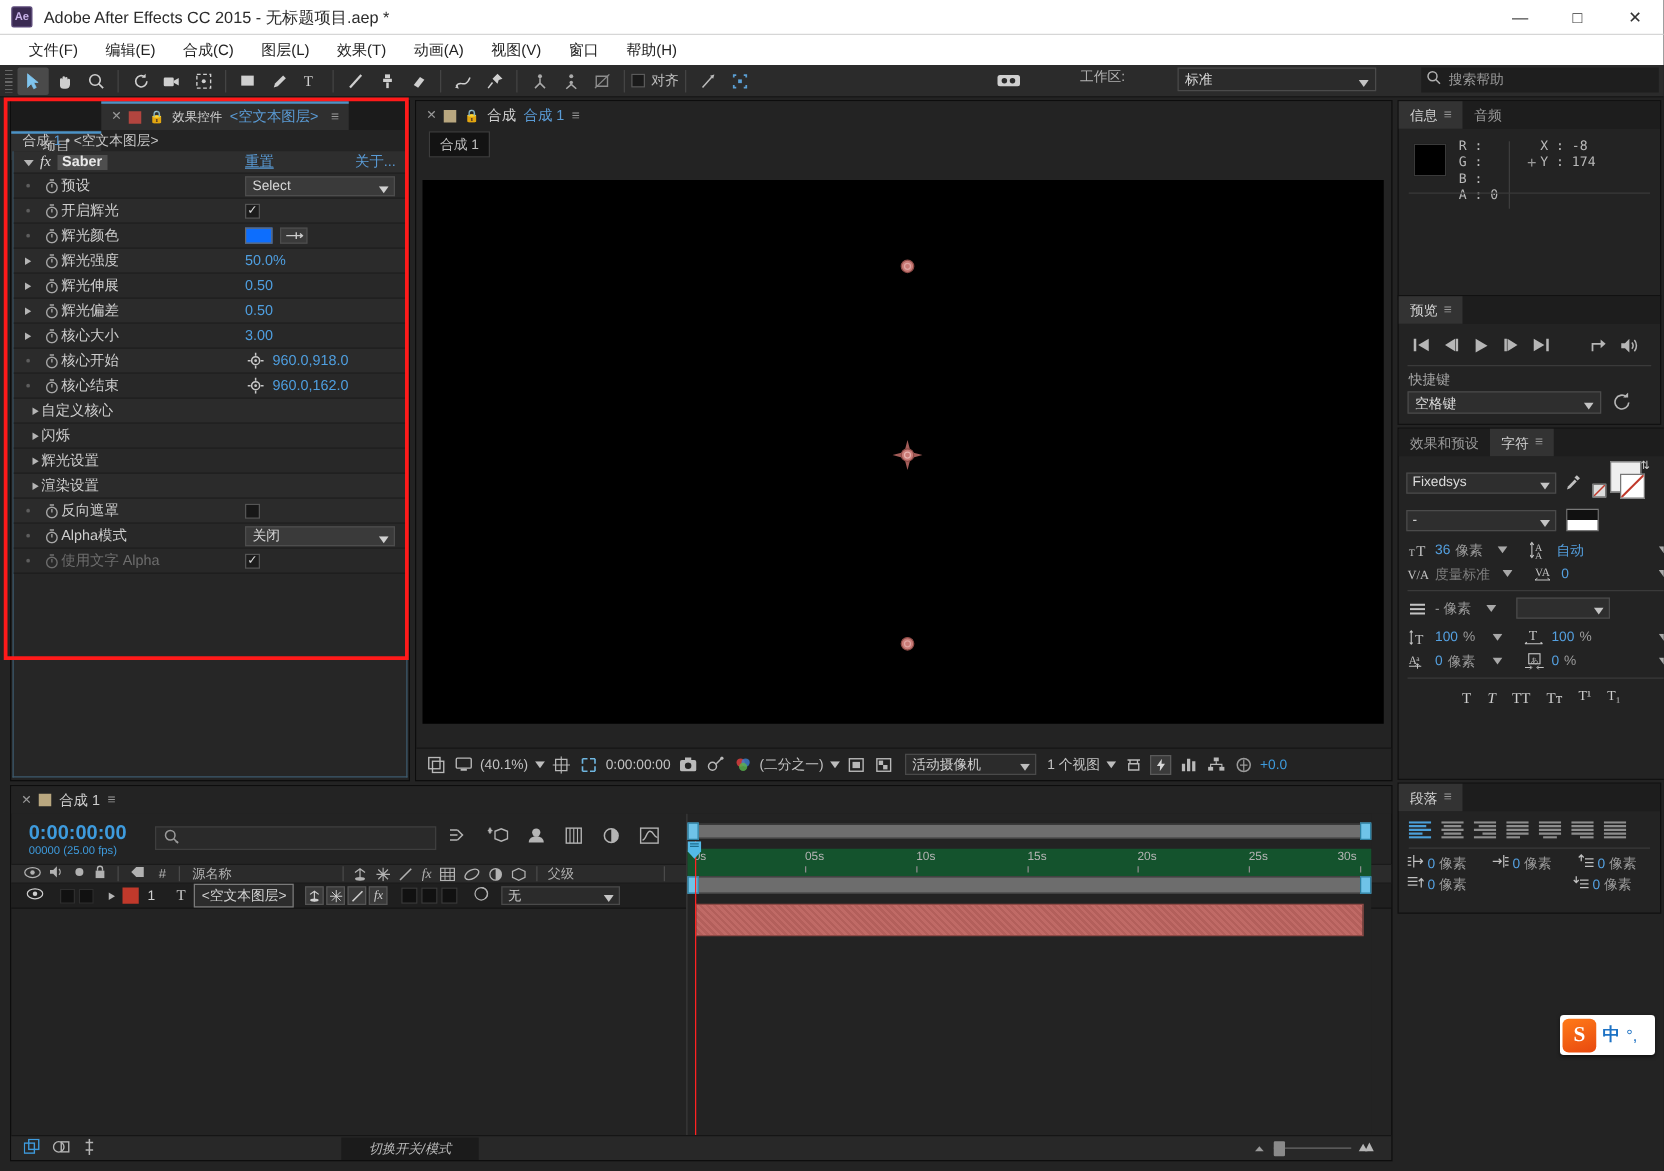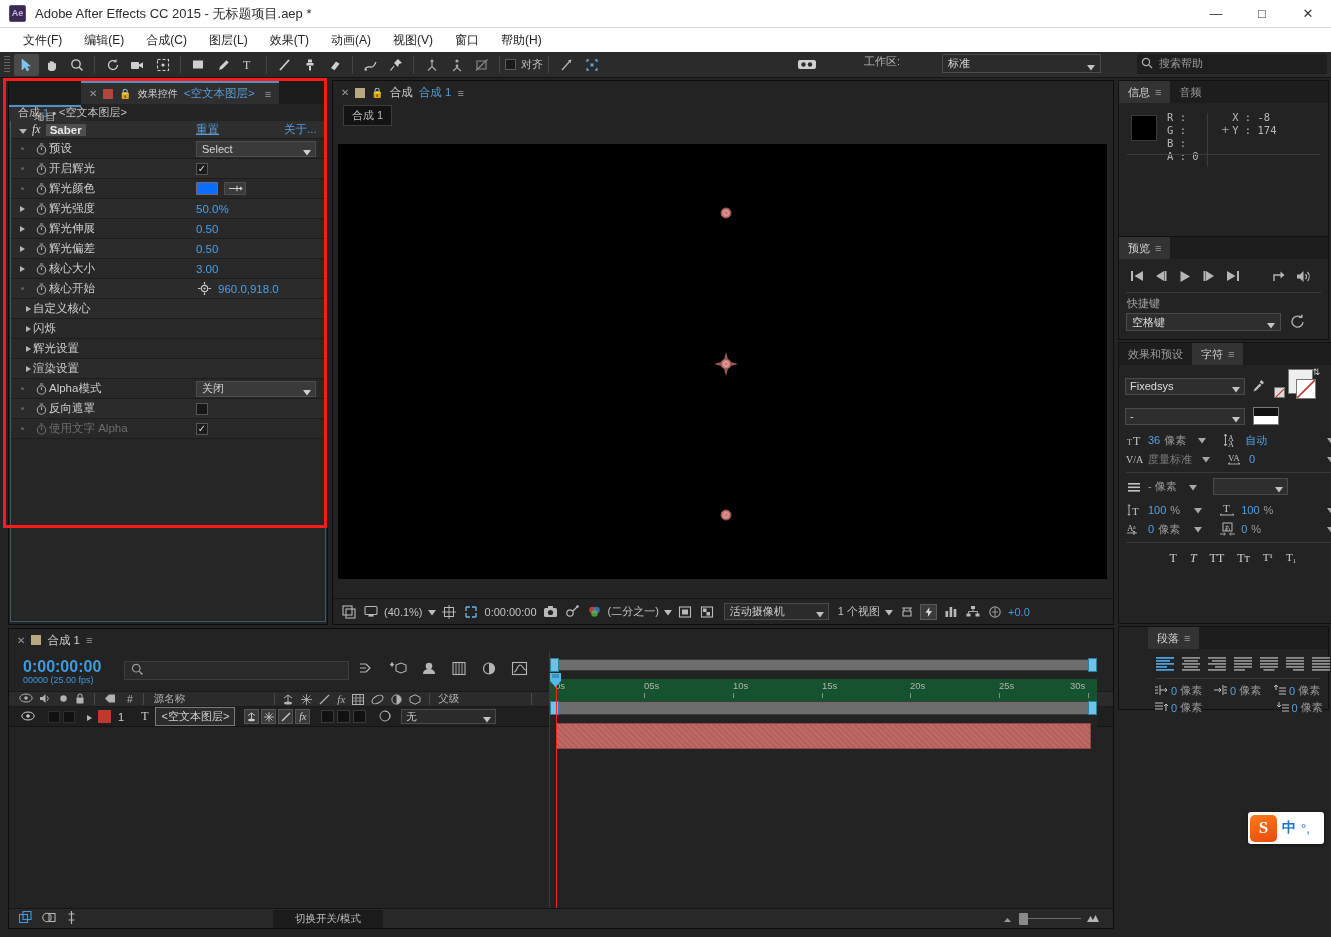--- a/index.html
+++ b/index.html
@@ -158,21 +158,21 @@
             font-size:11px; display:flex; align-items:center; padding:0 4px; position:relative;}
   .ch-ico { width:19px; height:16px; display:flex; align-items:center; justify-content:center;
             color:#c4c4c4; font-size:11px; }
   .ch-num { color:#54a0e0; font-size:11px; }
   .ch-unit { color:#9b9b9b; font-size:11px; }
   .ch-dim { color:#7d7d7d; font-size:11px; }
   .ch-hr { margin:5px 7px; height:1px; background:#3a3a3a; }
   .ch-tbtns { display:flex; justify-content:center; gap:13px; padding-top:3px; color:#d0d0d0;
               font-size:12px; font-family:"Liberation Serif",serif;}
 
-  #paraPanel { left:1118px; top:626px; width:211px; height:84px;padding-left:29px; }
+  #paraPanel { left:1118px; top:626px; width:211px; height:105px; }
   .para-align { display:flex; gap:8px; padding:8px 0 0 8px; }
   .pa-ico { width:18px;height:14px; }
   .para-hr { margin:7px 8px 4px 8px; height:1px; background:#3a3a3a;}
   .para-row { display:flex; align-items:center; gap:4px; padding-left:7px; margin-top:2px;}
   .para-cell { display:flex; align-items:center; gap:3px; width:64px;}
 
   
   #timeline { left:8px; top:628px; width:1106px; height:301px; background:#232323; border:1px solid #0d0d0d;}
   .tl-tabrow { height:22px; background:#232323; display:flex; align-items:center; gap:6px; padding-left:8px;}
   .tl-top { height:40px; display:flex; align-items:center; position:relative; }
@@ -569,20 +569,42 @@
               <span class="anchorico">
                 <svg width="13" height="13" viewBox="0 0 13 13">
                   <circle cx="6.5" cy="6.5" r="3.2" fill="none" stroke="#c8c8c8" stroke-width="1.2"></circle>
                   <circle cx="6.5" cy="6.5" r="1.1" fill="#c8c8c8"></circle>
                   <path d="M6.5 0v2.5M6.5 10.5V13M0 6.5h2.5M10.5 6.5H13" stroke="#c8c8c8" stroke-width="1.2"></path>
                 </svg>
               </span>
               <span style="color:#4f9fe0;font-size:11.5px;">960.0,918.0</span>
             </span>
           </div>
+          <div class="fx-row" style="position: relative;">
+            <span class="fx-arrowcell">
+              <span class="fx-dot"></span>
+            </span>
+            <span class="stopw">
+              <svg width="11" height="12" viewBox="0 0 11 12">
+                <circle cx="5.5" cy="7" r="4.2" fill="none" stroke="#a6a6a6" stroke-width="1.1"></circle>
+                <path d="M5.5 4.2V7M3.8 1h3.4" stroke="#a6a6a6" stroke-width="1.1"></path>
+              </svg>
+            </span>
+            <span class="fx-name">核心结束</span>
+            <span style="position: absolute; left: 185px; display: flex; align-items: center; gap: 6px;">
+              <span class="anchorico">
+                <svg width="13" height="13" viewBox="0 0 13 13">
+                  <circle cx="6.5" cy="6.5" r="3.2" fill="none" stroke="#c8c8c8" stroke-width="1.2"></circle>
+                  <circle cx="6.5" cy="6.5" r="1.1" fill="#c8c8c8"></circle>
+                  <path d="M6.5 0v2.5M6.5 10.5V13M0 6.5h2.5M10.5 6.5H13" stroke="#c8c8c8" stroke-width="1.2"></path>
+                </svg>
+              </span>
+              <span style="color:#4f9fe0;font-size:11.5px;">960.0,162.0</span>
+            </span>
+          </div>
           <div class="fx-row alt" style="position: relative;">
             <span class="fx-arrowcell" style="padding-left: 12px;">
               <span class="tri"></span>
             </span>
             <span class="fx-name" style="margin-left: 0px;">自定义核心</span>
             <span style="position: absolute; left: 185px; display: flex; align-items: center; gap: 6px;"></span>
           </div>
           <div class="fx-row" style="position: relative;">
             <span class="fx-arrowcell" style="padding-left: 12px;">
               <span class="tri"></span>
@@ -596,54 +618,54 @@
             </span>
             <span class="fx-name" style="margin-left: 0px;">辉光设置</span>
             <span style="position: absolute; left: 185px; display: flex; align-items: center; gap: 6px;"></span>
           </div>
           <div class="fx-row alt" style="position: relative;">
             <span class="fx-arrowcell" style="padding-left: 12px;">
               <span class="tri"></span>
             </span>
             <span class="fx-name" style="margin-left: 0px;">渲染设置</span>
             <span style="position: absolute; left: 185px; display: flex; align-items: center; gap: 6px;"></span>
+          </div>
+          <div class="fx-row alt" style="position: relative;">
+            <span class="fx-arrowcell">
+              <span class="fx-dot"></span>
+            </span>
+            <span class="stopw">
+              <svg width="11" height="12" viewBox="0 0 11 12">
+                <circle cx="5.5" cy="7" r="4.2" fill="none" stroke="#a6a6a6" stroke-width="1.1"></circle>
+                <path d="M5.5 4.2V7M3.8 1h3.4" stroke="#a6a6a6" stroke-width="1.1"></path>
+              </svg>
+            </span>
+            <span class="fx-name">反向遮罩</span>
+            <span style="position: absolute; left: 185px; display: flex; align-items: center; gap: 6px;">
+              <span class="chkbox-off"></span>
+            </span>
           </div>
           <div class="fx-row" style="position: relative;">
             <span class="fx-arrowcell">
               <span class="fx-dot"></span>
             </span>
             <span class="stopw">
               <svg width="11" height="12" viewBox="0 0 11 12">
                 <circle cx="5.5" cy="7" r="4.2" fill="none" stroke="#a6a6a6" stroke-width="1.1"></circle>
                 <path d="M5.5 4.2V7M3.8 1h3.4" stroke="#a6a6a6" stroke-width="1.1"></path>
               </svg>
             </span>
             <span class="fx-name">Alpha模式</span>
             <span style="position: absolute; left: 185px; display: flex; align-items: center; gap: 6px;">
               <span class="dropdown">
                 <span>关闭</span>
                 <span class="arw"><svg width="8" height="6" viewBox="0 0 8 6">
                     <path d="M0 0h8L4 5.5z" fill="#d0d0d0"></path>
                   </svg></span>
               </span>
-            </span>
-          </div>
-          <div class="fx-row alt" style="position: relative;">
-            <span class="fx-arrowcell">
-              <span class="fx-dot"></span>
-            </span>
-            <span class="stopw">
-              <svg width="11" height="12" viewBox="0 0 11 12">
-                <circle cx="5.5" cy="7" r="4.2" fill="none" stroke="#a6a6a6" stroke-width="1.1"></circle>
-                <path d="M5.5 4.2V7M3.8 1h3.4" stroke="#a6a6a6" stroke-width="1.1"></path>
-              </svg>
-            </span>
-            <span class="fx-name">反向遮罩</span>
-            <span style="position: absolute; left: 185px; display: flex; align-items: center; gap: 6px;">
-              <span class="chkbox-off"></span>
             </span>
           </div>
           <div class="fx-row" style="position: relative; text-align: center;">
             <span class="fx-arrowcell">
               <span class="fx-dot"></span>
             </span>
             <span class="stopw">
               <svg width="11" height="12" viewBox="0 0 11 12">
                 <circle cx="5.5" cy="7" r="4.2" fill="none" stroke="#6d6d6d" stroke-width="1.1"></circle>
                 <path d="M5.5 4.2V7M3.8 1h3.4" stroke="#6d6d6d" stroke-width="1.1"></path>
@@ -1430,21 +1452,21 @@
             <circle cx="5" cy="6.5" r="4.2" fill="none" stroke="#b4b4b4" stroke-width="1.1"></circle>
             <rect x="7" y="2.5" width="6" height="8" fill="none" stroke="#b4b4b4" stroke-width="1.1"></rect>
           </svg>
       </span>
       <span style="margin-left:9px;">
         <svg width="13" height="13" viewBox="0 0 13 13">
             <path d="M6.5 0v13" stroke="#b4b4b4" stroke-width="1.2"></path>
             <path d="M3.5 3h6M3.5 9h6" stroke="#b4b4b4" stroke-width="1.2"></path>
           </svg>
       </span>
-      <span class="tgl-switch" style="margin-left:195px;">切换开关/模式</span>
+      <span class="tgl-switch" style="margin-left:195px;font-style:italic;">切换开关/模式</span>
       <span style="margin-left:auto;display:flex;align-items:center;gap:5px;padding-right:12px;">
         <span>
           <svg width="13" height="9" viewBox="0 0 13 9">
               <path d="M3 8l3.5-4L10 8z" fill="#9a9a9a"></path>
             </svg>
         </span>
         <span style="position:relative;width:62px;height:13px;display:flex;align-items:center;">
           <span style="position:absolute;left:0;right:0;height:1px;background:#6a6a6a;"></span>
           <span style="position:relative;width:9px;height:12px;background:#8a8a8a;border-radius:1px;"></span>
         </span>

